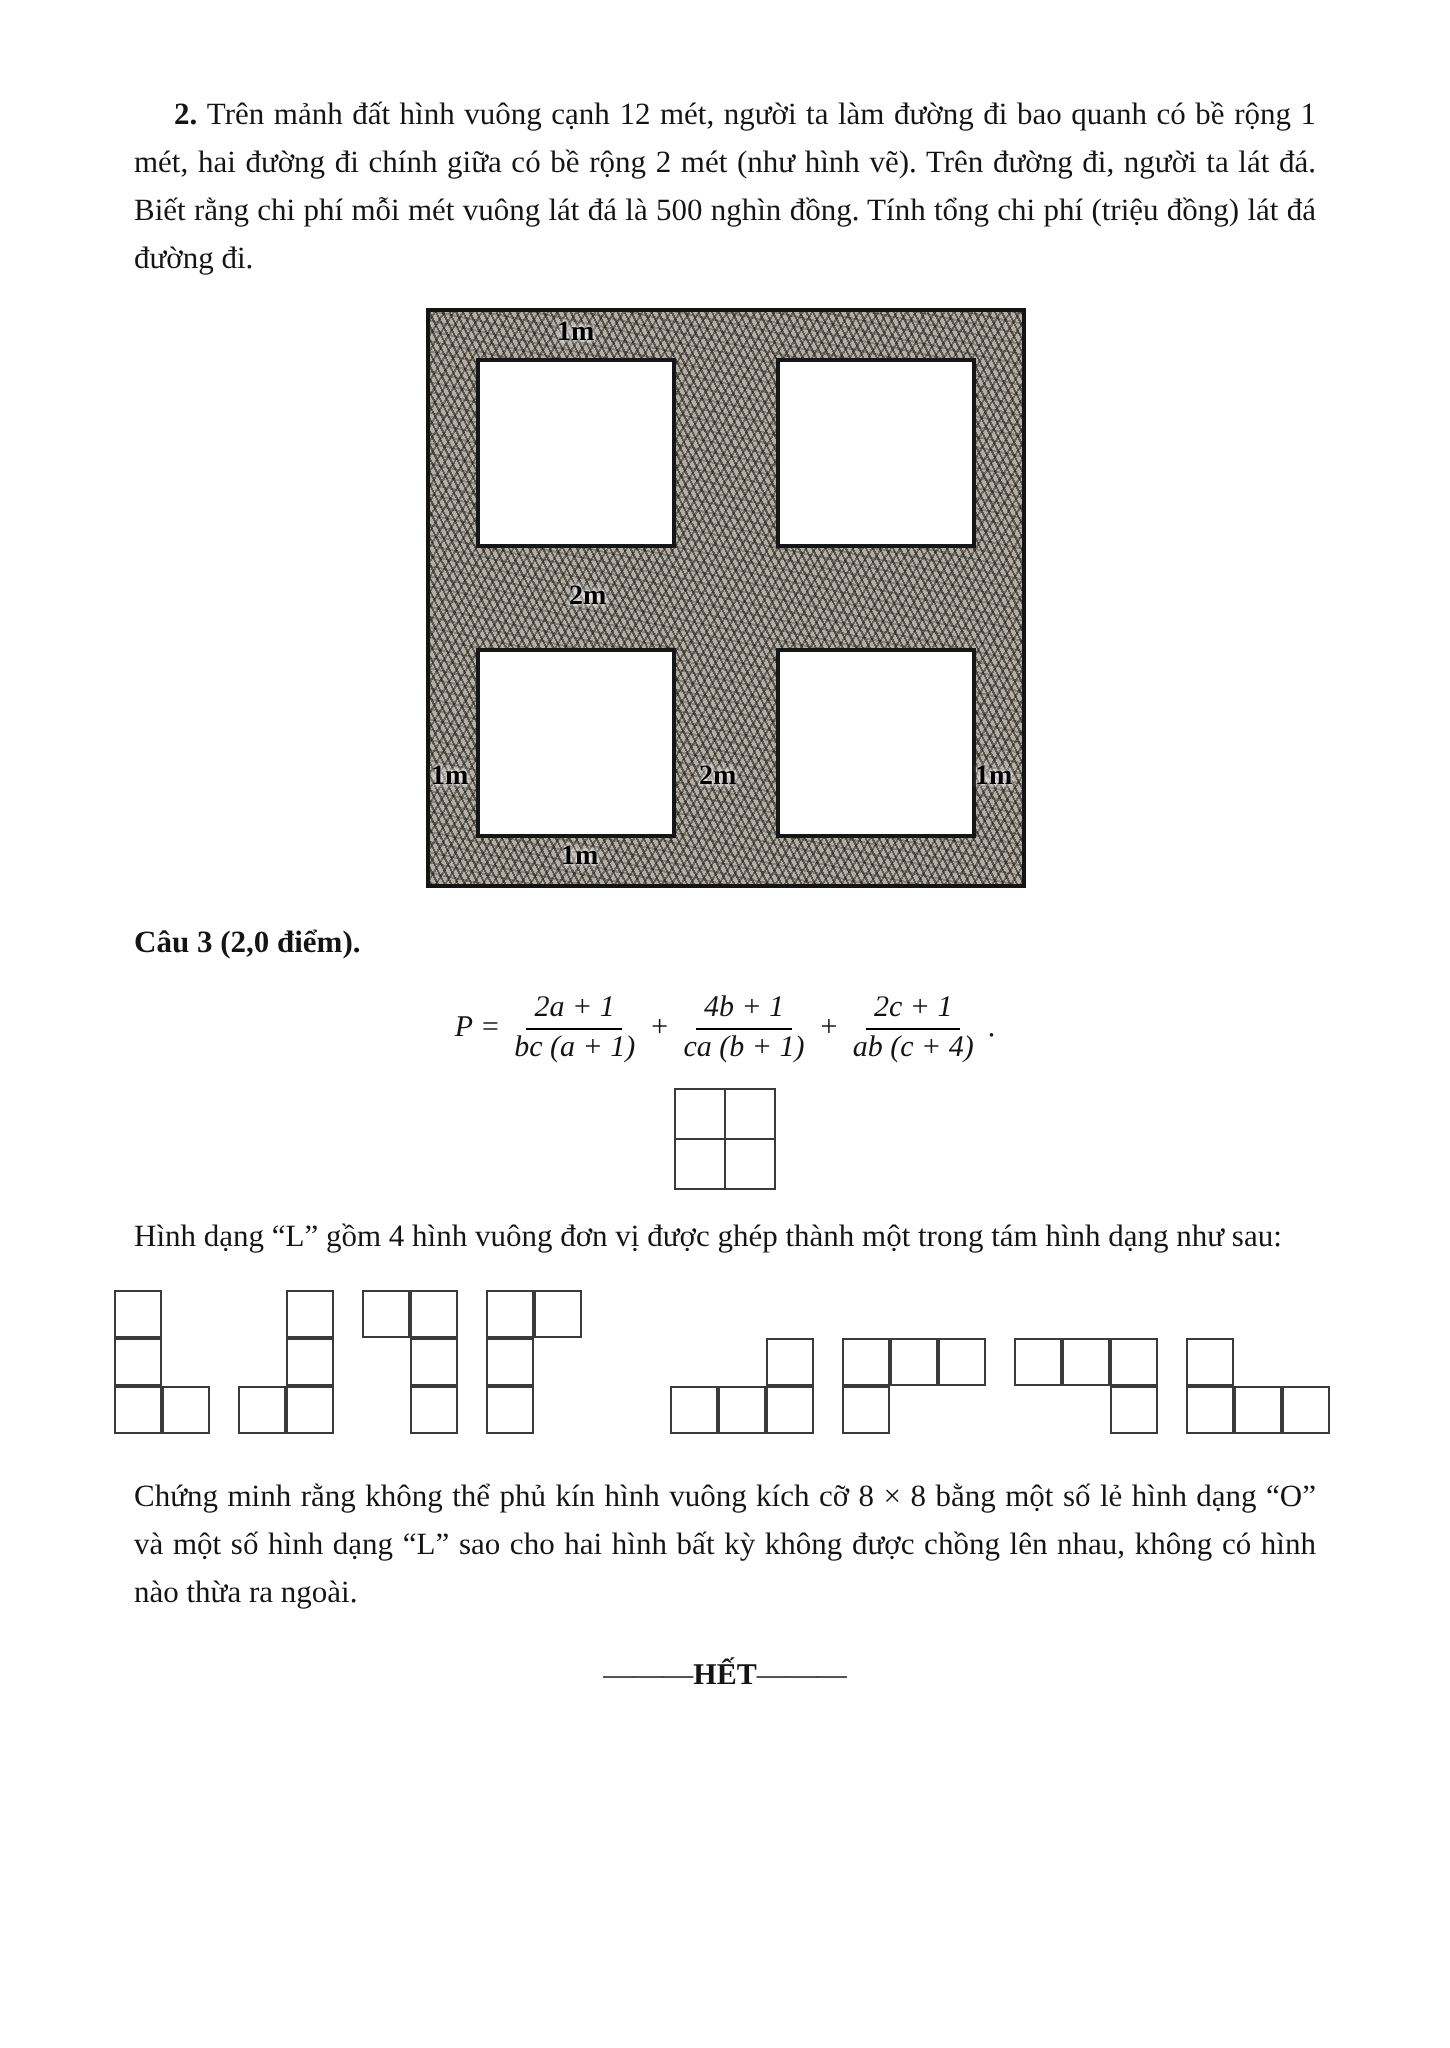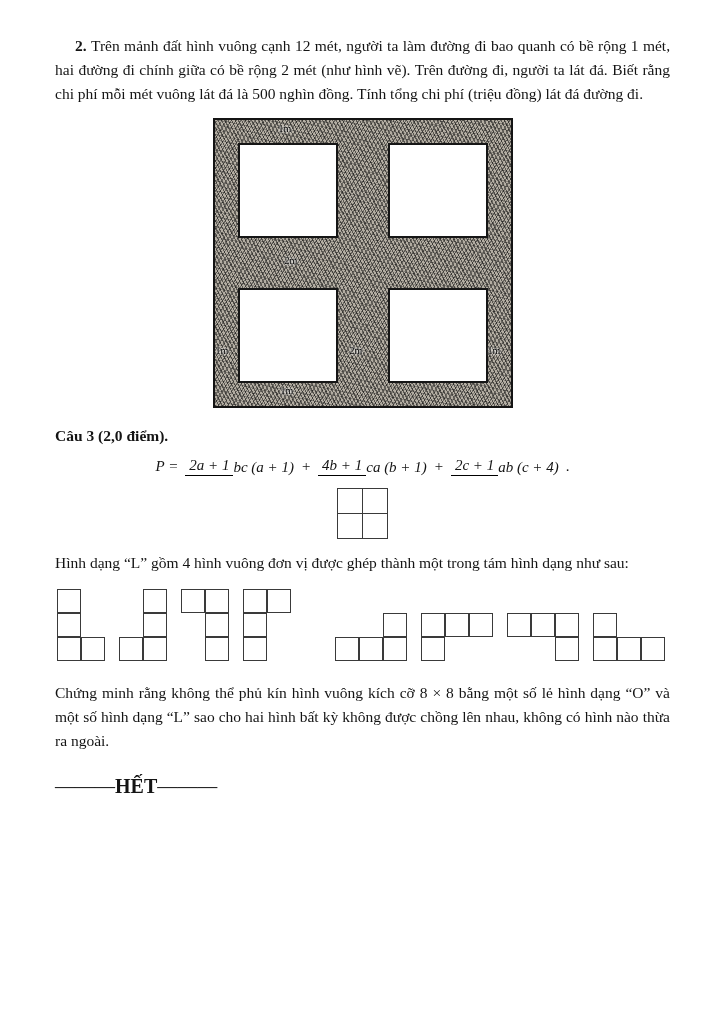--- a/index.html
+++ b/index.html
@@ -1,55 +1,55 @@
 <!DOCTYPE html>
 <html><head>
 <meta charset="utf-8">
 <style>
   html,body{margin:0;padding:0;background:#fff;}
   body{width:725px;height:1024px;overflow:hidden;color:#141414;
        font-family:"Liberation Serif",serif;}
   .page{padding:34px 55px 0 55px;font-size:15.5px;line-height:1.55;}
-  .para{margin:0;text-align:justify;font-family:Liberation Serif, serif;}
+  .para{margin:12px;text-align:justify;font-family:Liberation Serif, serif;}
   .indent{text-indent:20px;}
   .mt-s{margin-top:4px;}
   .mt-m{margin-top:12px;}
 
   
   .fig-paths{position:relative;width:300px;height:290px;margin:12px auto 16px auto;}
   .hatch{position:absolute;left:0;top:0;right:0;bottom:0;border:2px solid #141414;box-sizing:border-box;
     background-color:#b3ada2;
     background-image:
       repeating-linear-gradient(63deg, rgba(15,15,15,.55) 0 1px, rgba(0,0,0,0) 1px 3px),
       repeating-linear-gradient(-58deg, rgba(20,20,20,.45) 0 1px, rgba(0,0,0,0) 1px 4px),
       repeating-linear-gradient(12deg, rgba(35,35,35,.30) 0 1px, rgba(0,0,0,0) 1px 5px);}
   .white-sq{position:absolute;background:#fff;border:2px solid #161616;box-sizing:border-box;}
-  .fig-label{position:absolute;font-weight:normal;font-size:10px;line-height:1;color:#000;
+  .fig-label{position:absolute;font-weight:bold;font-size:14px;line-height:1;color:#000;
     text-shadow:0 0 2px rgba(255,255,255,.95),0 0 3px rgba(255,255,255,.9);}
 
   
   .formula{display:flex;justify-content:center;align-items:center;gap:7px;
            margin:7px 0 9px 0;font-size:15px;}
   .math{font-style:italic;}
-  .frac{display:inline-flex;flex-direction:row;align-items:center;line-height:1.15;}
+  .frac{display:inline-flex;flex-direction:column;align-items:center;line-height:1.15;}
   .num{border-bottom:1px solid #000;padding:0 4px 1px 4px;}
   .den{padding-top:1px;}
 
   
   .ogrid{display:grid;grid-template-columns:repeat(2,24px);grid-auto-rows:24px;gap:1px;
          background:#3a3a3a;padding:1px;width:max-content;margin:10px auto 12px auto;}
   .ocell{background:#fff;}
 
   
   .l-row{display:flex;align-items:flex-end;gap:14px;margin:14px 0 20px 2px;}
   .l-shape{position:relative;}
   .ucell{position:absolute;width:24px;height:24px;border:1px solid #3a3a3a;
          background:#fff;box-sizing:border-box;}
 
-  .end-line{text-align:left;margin:18px 0 0 0;font-size:20px;}
+  .end-line{text-align:center;margin:18px 0 0 0;font-size:15px;}
   .end-label{font-weight:bold;}
 </style>
 </head>
 <body>
 
 <div class="page">
 
   <p class="para indent"><span style="font-weight: bold;">2. </span><span>Trên mảnh đất hình vuông cạnh 12 mét, người ta làm đường đi bao quanh có bề rộng 1 mét, hai đường đi chính giữa có bề rộng 2 mét (như hình vẽ). Trên đường đi, người ta lát đá. Biết rằng chi phí mỗi mét vuông lát đá là 500 nghìn đồng. Tính tổng chi phí (triệu đồng) lát đá đường đi.</span></p>
 
   <div class="fig-paths">

